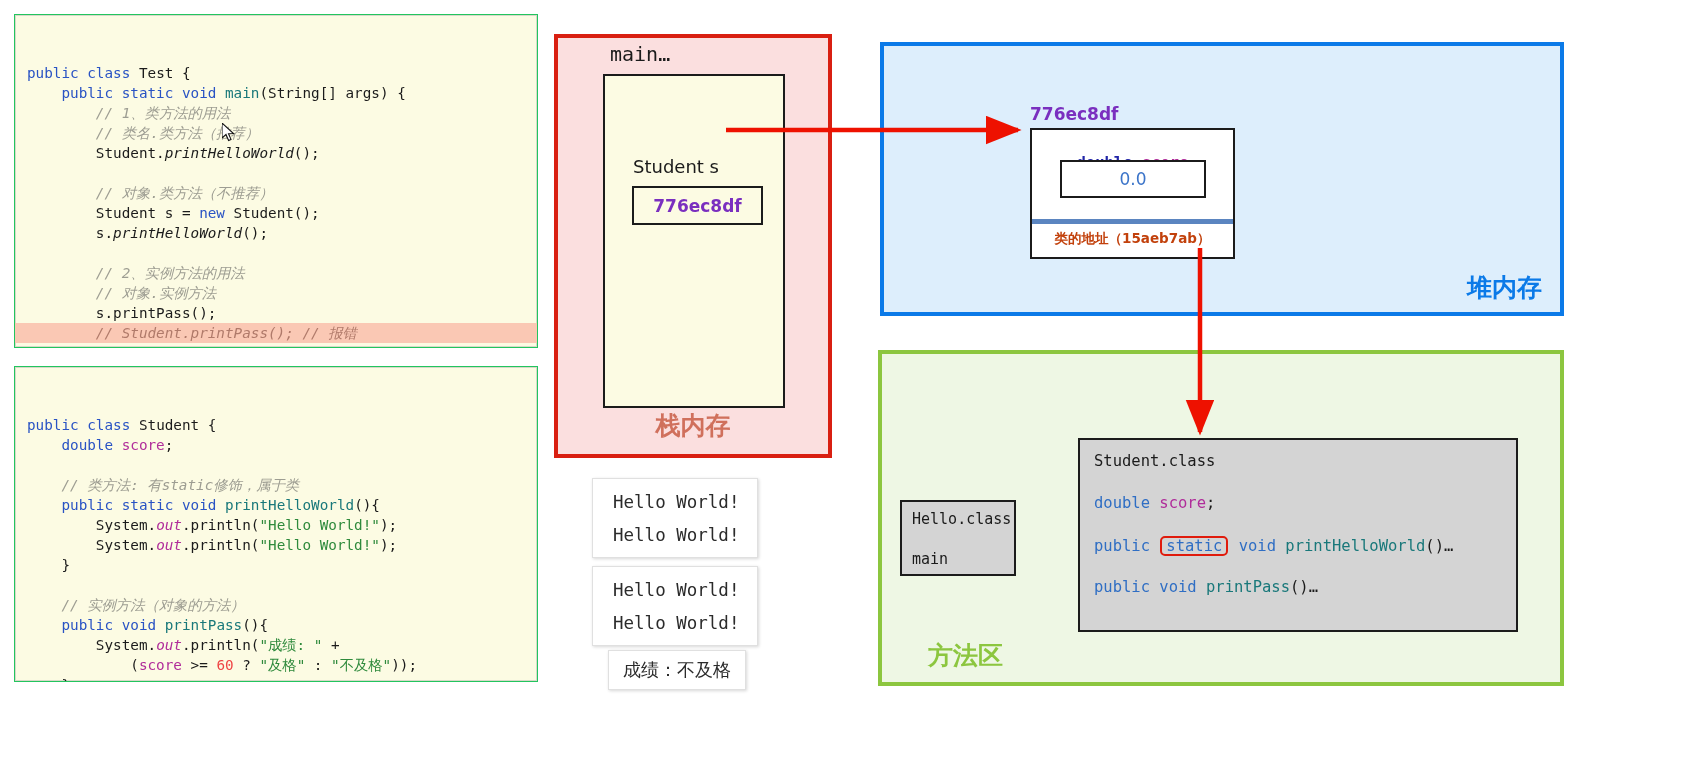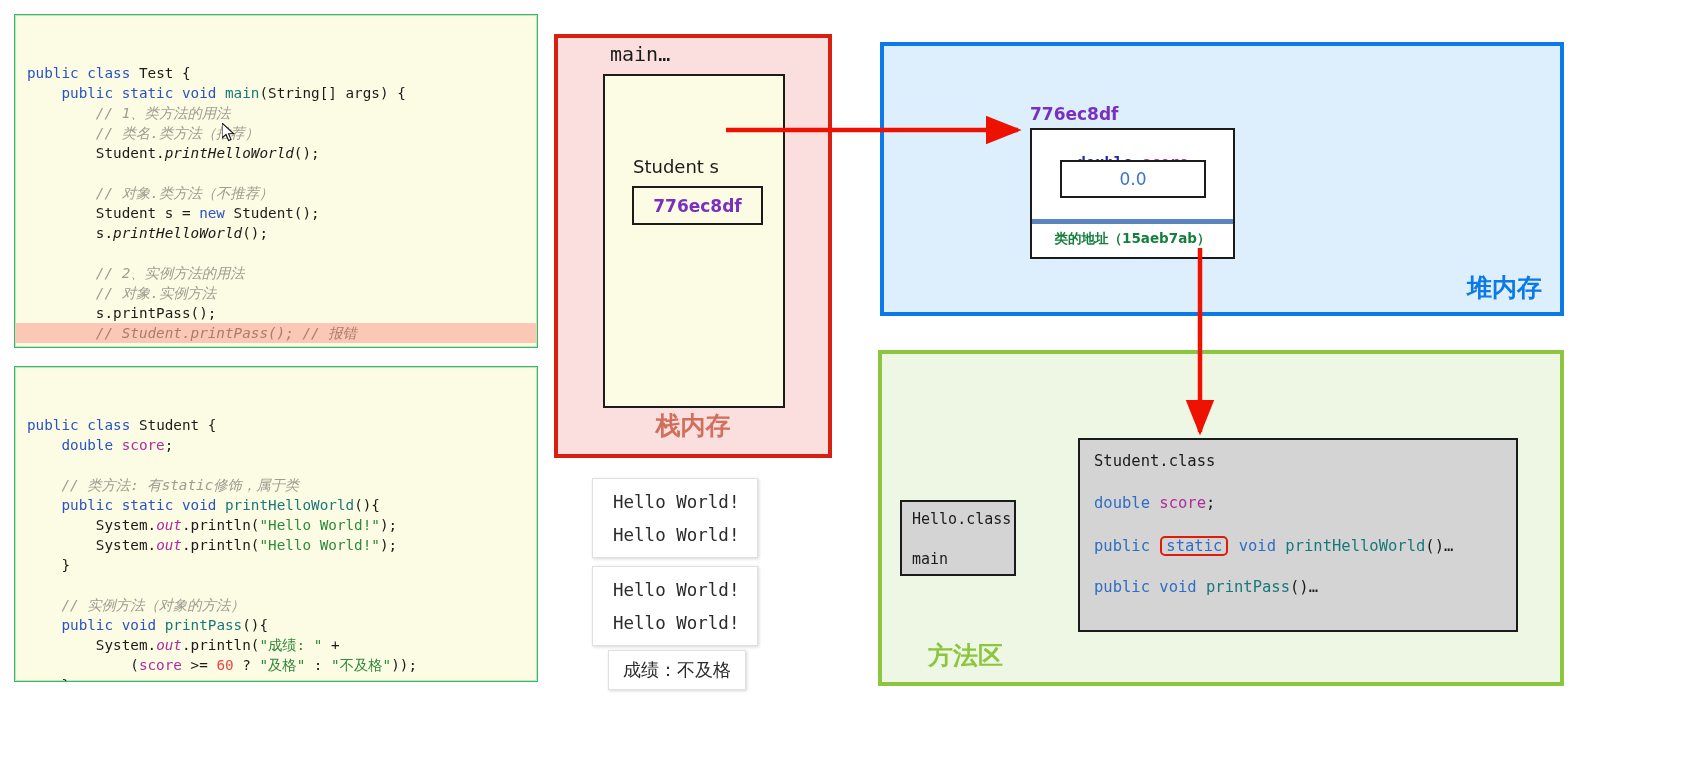--- a/index.html
+++ b/index.html
@@ -155,21 +155,21 @@
     left: 0; right: 0; top: 89px;
     height: 5px;
     background: #5b85c0;
   }
   #heap-classaddr {
     position: absolute;
     left: 0; right: 0; top: 100px;
     text-align: center;
     font-size: 13.5px;
     font-weight: bold;
-    color: #15803d;
+    color: #c2410c;
   }
 
   
   #method-region {
     position: absolute;
     left: 878px; top: 350px;
     width: 686px; height: 336px;
     background: #eef7e4;
     border: 4px solid #8cc63f;
   }

